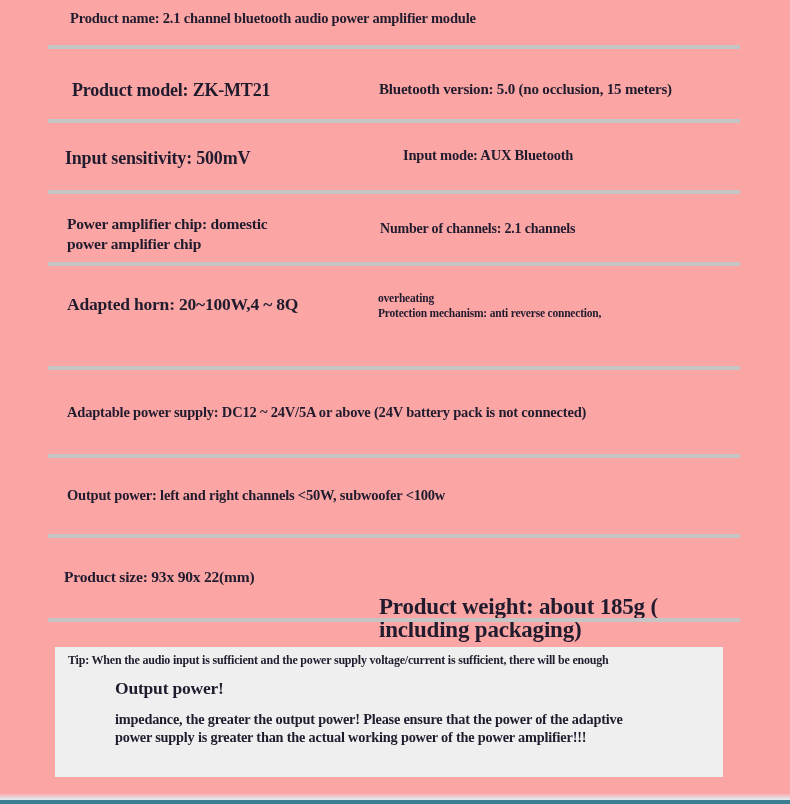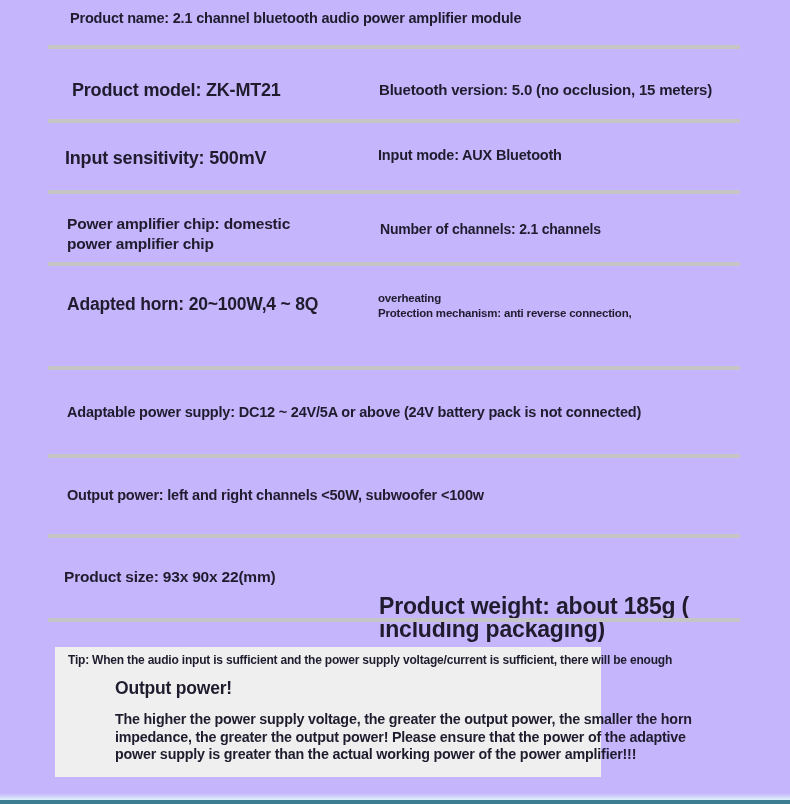--- a/index.html
+++ b/index.html
@@ -1,40 +1,40 @@
 <!DOCTYPE html>
 <html><head>
 <meta charset="utf-8">
 <style>
   html,body{margin:0;padding:0;background:#ffffff;}
   .page{
     position:relative;
     width:790px;height:804px;
-    background:#c4b5fd;
-    font-family:Liberation Sans, sans-serif;
+    background:#fca5a5;
+    font-family:Liberation Serif, serif;
     font-weight:bold;
     color:#201c2e;
     overflow:hidden;
   }
   .cell{position:absolute;white-space:nowrap;letter-spacing:-0.2px;}
   .wrapcell{position:absolute;letter-spacing:-0.2px;}
   .divider{position:absolute;left:48px;width:692px;height:4px;background:#c5c5c5;}
   .t-r1{font-size:14.5px;}
   .t-bigL{font-size:18px;}
   .t-r2R{font-size:15px;}
-  .t-r3R{font-size:14.5px;}
+  .t-r3R{font-size:14.5px;margin-left:25px;}
   .t-r4L{font-size:15.5px;line-height:20px;}
   .t-r4R{font-size:14px;}
   .t-r5L{font-size:17.5px;}
   .t-r5Rs{font-size:11.5px;line-height:15px;}
   .t-r5sub{font-size:15px;}
   .t-single{font-size:14.5px;}
   .t-r8L{font-size:15.5px;}
   .t-r8R{font-size:23px;line-height:23px;margin-top:37px;}
-  .tip-block{position:absolute;left:55px;top:647px;width:546px;height:130px;background:#efefef;}
+  .tip-block{position:absolute;left:55px;top:647px;width:668px;height:130px;background:#efefef;}
   .t-tip1{font-size:12px;}
   .t-tiphead{font-size:17.5px;}
   .t-tipbody{font-size:14.3px;line-height:17.5px;}
   .bottom-edge{
     position:absolute;left:0;bottom:0;width:790px;height:11px;
     background:linear-gradient(to bottom, rgba(223,240,248,0), #dff0f8);
     border-bottom:4px solid #3e7e92;
     box-sizing:border-box;
   }
 </style>
@@ -78,21 +78,20 @@
   <div class="wrapcell t-r8R" style="left:379px;top:558px;width:345px;">
     <div>Product weight: about 185g (</div>
     <div>including packaging)</div>
   </div>
   <div class="divider" style="top:618px;"></div>
 
   <div class="tip-block">
     <div class="cell t-tip1" style="left:13px;top:6px;">Tip: When the audio input is sufficient and the power supply voltage/current is sufficient, there will be enough</div>
     <div class="cell t-tiphead" style="left:60px;top:31px;">Output power!</div>
     <div class="wrapcell t-tipbody" style="left:60px;top:64px;width:615px;">
-      <div>The higher the power supply voltage, the greater the output power, the smaller the horn</div>
       <div>impedance, the greater the output power! Please ensure that the power of the adaptive</div>
       <div>power supply is greater than the actual working power of the power amplifier!!!</div>
     </div>
   </div>
 
   <div class="bottom-edge"></div>
 
 </div>
 
 </body></html>

